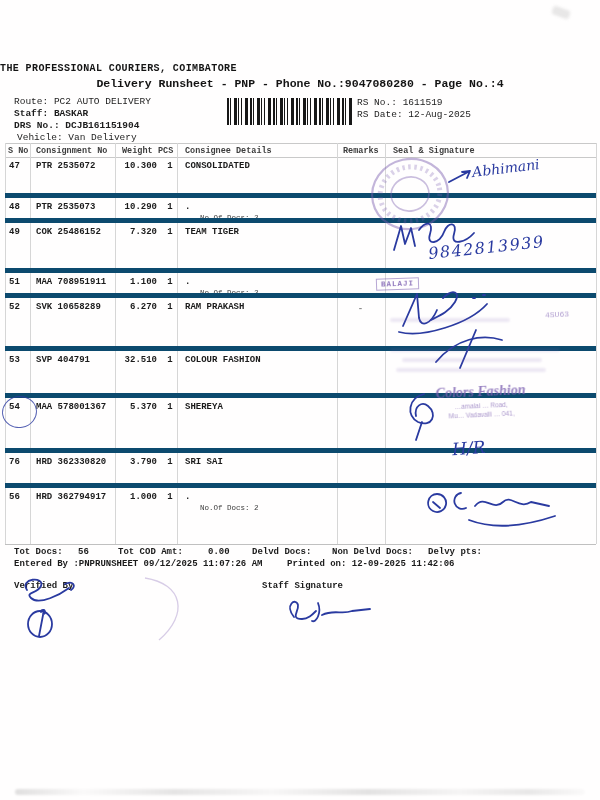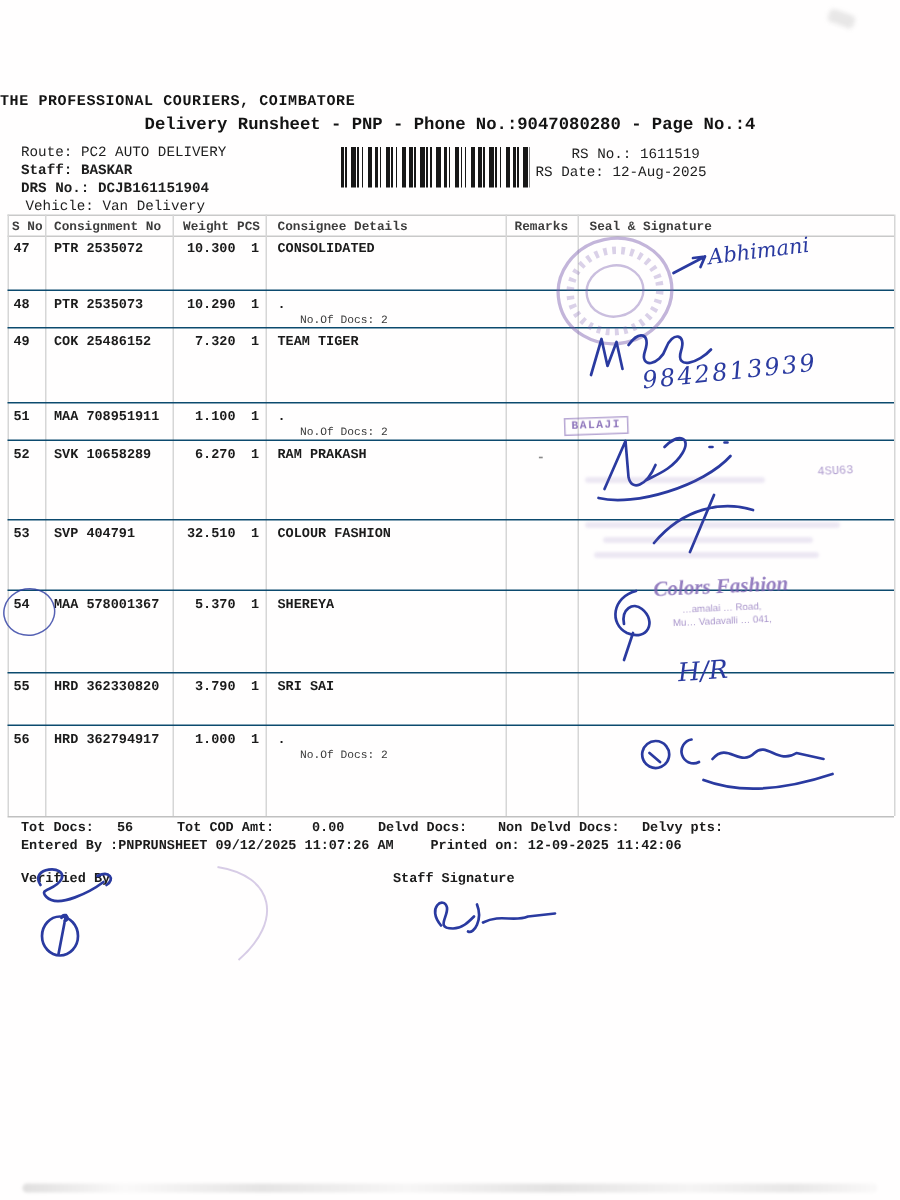--- a/index.html
+++ b/index.html
@@ -19,21 +19,21 @@
          #171717 14px 15px,transparent 15px 18px,#171717 18px 21px,transparent 21px 23px);}
   .rs-line{left:357px;font-size:9.5px;white-space:pre;color:#1d1d1d;}
 
   
   .hline{position:absolute;left:5px;width:591px;height:1px;background:#c9c9c9;}
   .vline{position:absolute;top:143px;height:401px;width:1px;background:#d6d6d6;}
   .th{position:absolute;top:146px;font-size:8.5px;font-weight:700;color:#3d3d3d;white-space:pre;}
 
   .table-body{position:absolute;left:5px;top:157px;width:591px;}
   .trow{position:relative;width:100%;box-sizing:border-box;}
-  .trow.sep{border-top:1px solid #0c4a6e;}
+  .trow.sep{border-top:5px solid #0c4a6e;}
   .trow span{position:absolute;font-size:9px;font-weight:700;white-space:pre;color:#1b1b1b;}
   .c-sno{left:4px;top:4px;}
   .c-con{left:31px;top:4px;}
   .c-wt{left:80px;top:4px;width:72px;text-align:right;}
   .c-pcs{left:156px;top:4px;width:18px;text-align:center;}
   .c-cons{left:180px;top:4px;}
   .trow span.c-docs{left:195px;top:16px;font-size:7.5px;font-weight:400;color:#3a3a3a;}
   .trow span.c-rem{left:333px;top:6px;width:45px;text-align:center;color:#8a8a8a;}
   .circle-anno{position:absolute;left:-3px;top:-2px;width:33px;height:30px;
      border:1.6px solid rgba(42,58,160,.8);border-radius:50%;transform:rotate(-10deg);}
@@ -65,21 +65,21 @@
 
   <div class="abs doc-title">THE PROFESSIONAL COURIERS, COIMBATORE</div>
   <div class="abs doc-subtitle">Delivery Runsheet - PNP - Phone No.:9047080280 - Page No.:4</div>
 
   <div class="abs info-line" style="left:14px;top:96px;text-align:right;"><span>Route:</span> <span>PC2 AUTO DELIVERY</span></div>
   <div class="abs info-line b" style="left:14px;top:108px;"><span>Staff:</span> <span>BASKAR</span></div>
   <div class="abs info-line b" style="left:14px;top:120px;"><span>DRS No.:</span> <span>DCJB161151904</span></div>
   <div class="abs info-line" style="left:17px;top:132px;"><span>Vehicle:</span> <span>Van Delivery</span></div>
 
   <div class="abs barcode"></div>
-  <div class="abs rs-line" style="top:97px;margin-left:24px;"><span>RS No.:</span> <span>1611519</span></div>
+  <div class="abs rs-line" style="top:97px;"><span>RS No.:</span> <span>1611519</span></div>
   <div class="abs rs-line" style="top:109px;"><span>RS Date:</span> <span>12-Aug-2025</span></div>
 
   <div class="hline" style="top:143px;"></div>
   <div class="hline" style="top:157px;"></div>
   <div class="hline" style="top:544px;background:#c0c0c0;"></div>
   <div class="vline" style="left:5px;"></div>
   <div class="vline" style="left:30px;"></div>
   <div class="vline" style="left:115px;"></div>
   <div class="vline" style="left:177px;"></div>
   <div class="vline" style="left:337px;"></div>
@@ -142,21 +142,21 @@
       </div>
       <div class="trow sep" style="height: 55px;">
         <span class="c-sno">54</span>
         <span class="c-con">MAA 578001367</span>
         <span class="c-wt">5.370</span>
         <span class="c-pcs">1</span>
         <span class="c-cons">SHEREYA</span>
         <div class="circle-anno"></div>
       </div>
       <div class="trow sep" style="height: 35px;">
-        <span class="c-sno">55</span>
+        <span class="c-sno">76</span>
         <span class="c-con">HRD 362330820</span>
         <span class="c-wt">3.790</span>
         <span class="c-pcs">1</span>
         <span class="c-cons">SRI SAI</span>
       </div>
       <div class="trow sep" style="height: 23px;">
         <span class="c-sno">56</span>
         <span class="c-con">HRD 362794917</span>
         <span class="c-wt">1.000</span>
         <span class="c-pcs">1</span>

